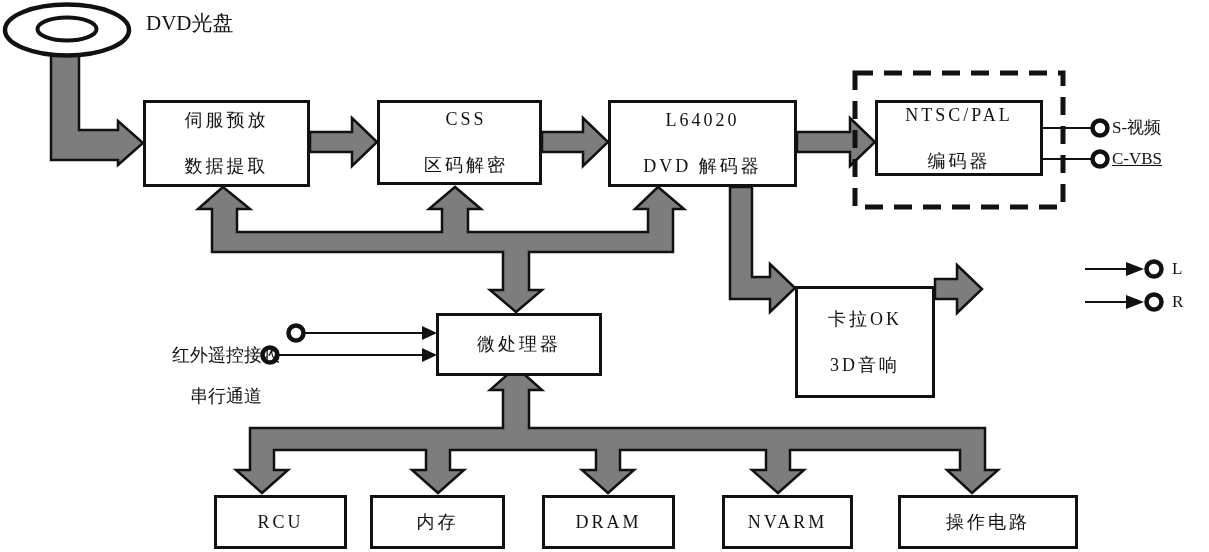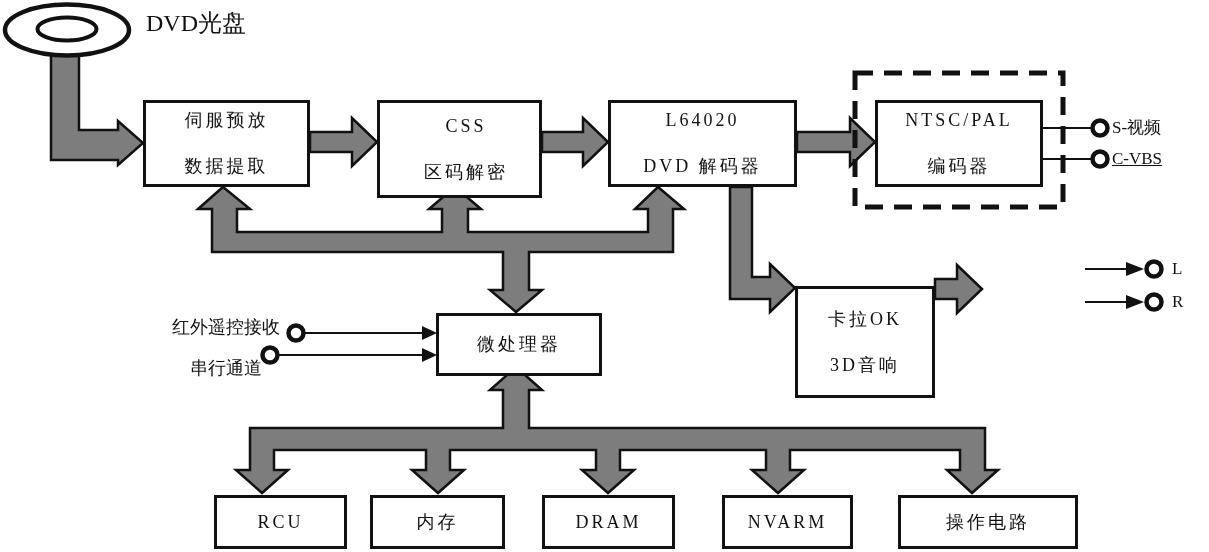--- a/index.html
+++ b/index.html
@@ -29,21 +29,21 @@
     line-height:21px;
     letter-spacing:3px;
     white-space:nowrap;
   }
   .lbl{
     position:absolute;
     font-size:18px;
     line-height:22px;
     white-space:nowrap;
   }
-  .lbl.right{text-align:right;}
+  .lbl.right{text-align:right;margin-top:28px;}
 </style>
 </head>
 <body>
 
 <div class="canvas">
 
   <svg width="1209" height="552" viewBox="0 0 1209 552">
 
     <path stroke="#111" stroke-width="2.5" d="M51,40 L79,40 L79,130 L118,130 L118,121 L143,143 L118,165 L118,160 L51,160 Z" fill="#7d7d7d"></path>
     <path stroke="#111" stroke-width="2.5" d="M310,132 L352,132 L352,118 L377,142 L352,166 L352,152 L310,152 Z" fill="#7d7d7d"></path>
@@ -76,29 +76,29 @@
     <circle cx="1154" cy="302" r="7.5" fill="#fff" stroke="#111" stroke-width="4.5"></circle>
 
     <ellipse cx="67" cy="30" rx="62" ry="25.5" fill="#fff" stroke="#111" stroke-width="4.5"></ellipse>
     <ellipse cx="67" cy="29" rx="29.5" ry="11.5" fill="#fff" stroke="#111" stroke-width="4"></ellipse>
   </svg>
 
   <div class="box" style="left:143px;top:100px;width:167px;height:87px;">
     <div class="bl">伺服预放</div>
     <div class="bl">数据提取</div>
   </div>
-  <div class="box" style="left:377px;top:100px;width:165px;height:98px;padding-left:13px;">
+  <div class="box" style="left:377px;top:100px;width:165px;height:85px;padding-left:13px;">
     <div class="bl">CSS</div>
     <div class="bl">区码解密</div>
   </div>
   <div class="box" style="left:608px;top:100px;width:189px;height:87px;">
     <div class="bl">L64020</div>
     <div class="bl">DVD 解码器</div>
   </div>
-  <div class="box" style="left:875px;top:100px;width:168px;height:87px;">
+  <div class="box" style="left:875px;top:100px;width:168px;height:76px;">
     <div class="bl">NTSC/PAL</div>
     <div class="bl">编码器</div>
   </div>
   <div class="box" style="left:795px;top:245px;width:140px;height:112px;margin-top:41px;">
     <div class="bl">卡拉OK</div>
     <div class="bl">3D音响</div>
   </div>
   <div class="box" style="left:436px;top:313px;width:166px;height:63px;">
     <div class="bl">微处理器</div>
   </div>
@@ -111,21 +111,21 @@
   <div class="box" style="left:542px;top:495px;width:133px;height:54px;">
     <div class="bl">DRAM</div>
   </div>
   <div class="box" style="left:722px;top:495px;width:131px;height:54px;">
     <div class="bl">NVARM</div>
   </div>
   <div class="box" style="left:898px;top:495px;width:180px;height:54px;">
     <div class="bl">操作电路</div>
   </div>
 
-  <div class="lbl" style="left:146px;top:12px;font-size:24px;">DVD光盘</div>
+  <div class="lbl" style="left:146px;top:12px;font-size:21px;">DVD光盘</div>
   <div class="lbl" style="left:1112px;top:117px;font-size:17px;">S-视频</div>
   <div class="lbl" style="left:1112px;top:148px;font-size:17px;text-decoration:underline;">C-VBS</div>
   <div class="lbl" style="left:1172px;top:258px;font-size:17px;">L</div>
   <div class="lbl" style="left:1172px;top:291px;font-size:17px;">R</div>
   <div class="lbl right" style="left:160px;top:316px;width:120px;">红外遥控接收</div>
   <div class="lbl right" style="left:142px;top:357px;width:120px;">串行通道</div>
 
 </div>
 
 </body></html>

